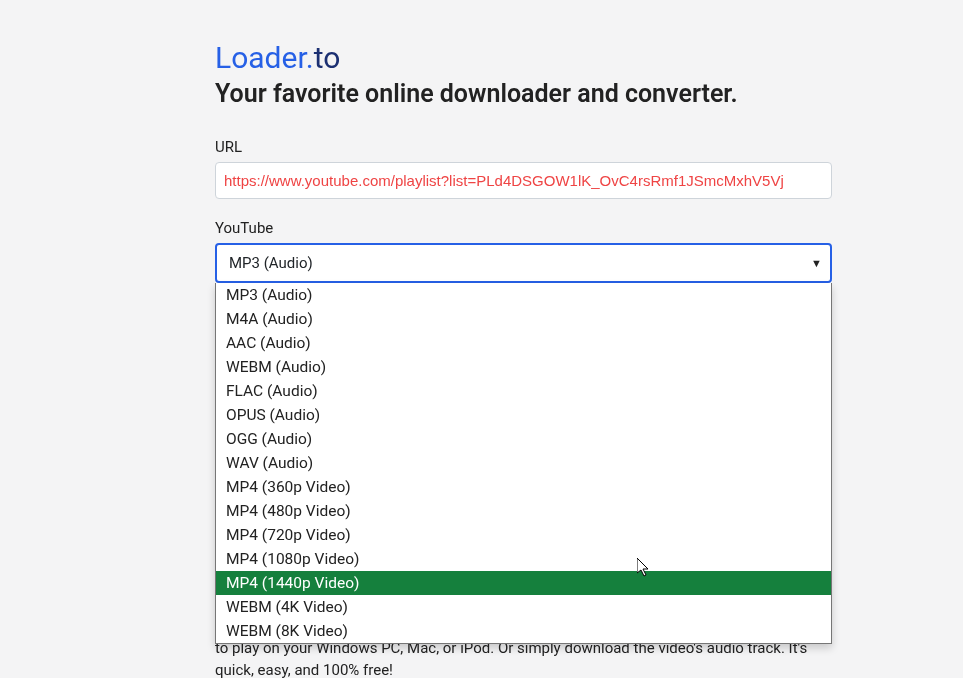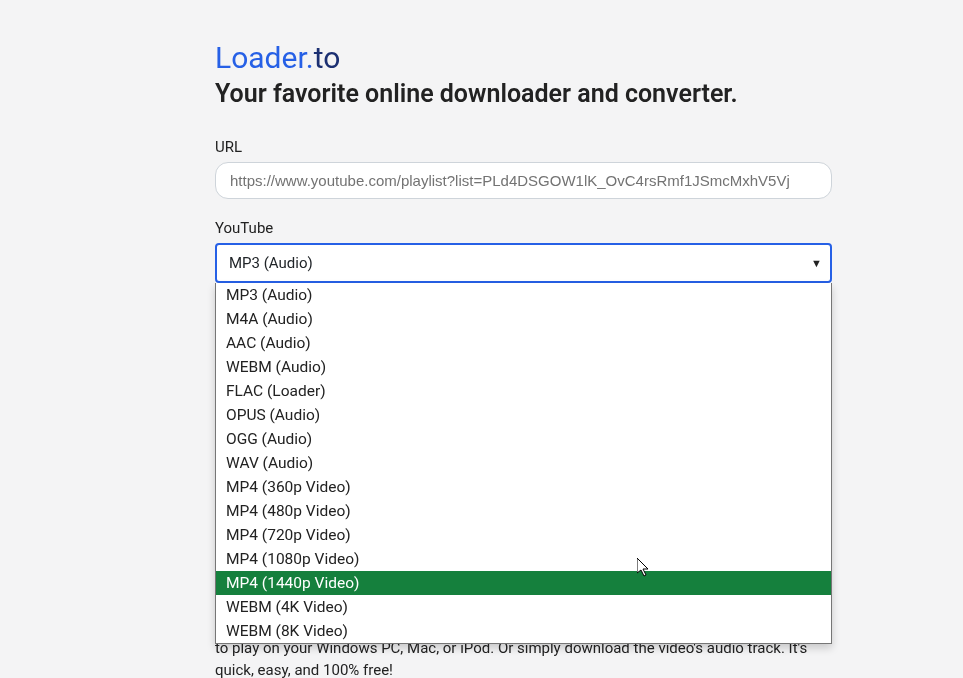--- a/index.html
+++ b/index.html
@@ -38,26 +38,26 @@
       margin-bottom: 30px;
     }
     .form-label {
       font-size: 15px;
       color: #222;
       margin-bottom: 6px;
       display: block;
     }
     .url-input {
       width: 100%;
-      padding: 9px 14px;
+      padding: 9px 8px;
       font-size: 15px;
       border: 1px solid #ced4da;
-      border-radius: 13px;
+      border-radius: 4px;
       background: #fff;
-      color: #737373;
+      color: #ef4444;
       margin-bottom: 20px;
     }
     .format-select-wrapper {
       position: relative;
     }
     .format-select {
       width: 100%;
       padding: 9px 30px 9px 12px;
       font-size: 15px;
       border: 2px solid #2660e6;
@@ -156,21 +156,21 @@
 
   <label class="form-label">YouTube</label>
   <div class="format-select-wrapper">
     <div class="format-select">MP3 (Audio)</div>
     <span class="select-arrow">▼</span>
     <div class="dropdown" id="dropdown">
         <div class="dropdown-option">MP3 (Audio)</div>
         <div class="dropdown-option">M4A (Audio)</div>
         <div class="dropdown-option">AAC (Audio)</div>
         <div class="dropdown-option">WEBM (Audio)</div>
-        <div class="dropdown-option">FLAC (Loader)</div>
+        <div class="dropdown-option">FLAC (Audio)</div>
         <div class="dropdown-option">OPUS (Audio)</div>
         <div class="dropdown-option">OGG (Audio)</div>
         <div class="dropdown-option">WAV (Audio)</div>
         <div class="dropdown-option">MP4 (360p Video)</div>
         <div class="dropdown-option">MP4 (480p Video)</div>
         <div class="dropdown-option">MP4 (720p Video)</div>
         <div class="dropdown-option">MP4 (1080p Video)</div>
         <div class="dropdown-option highlighted">MP4 (1440p Video)</div>
         <div class="dropdown-option">WEBM (4K Video)</div>
         <div class="dropdown-option">WEBM (8K Video)</div>

